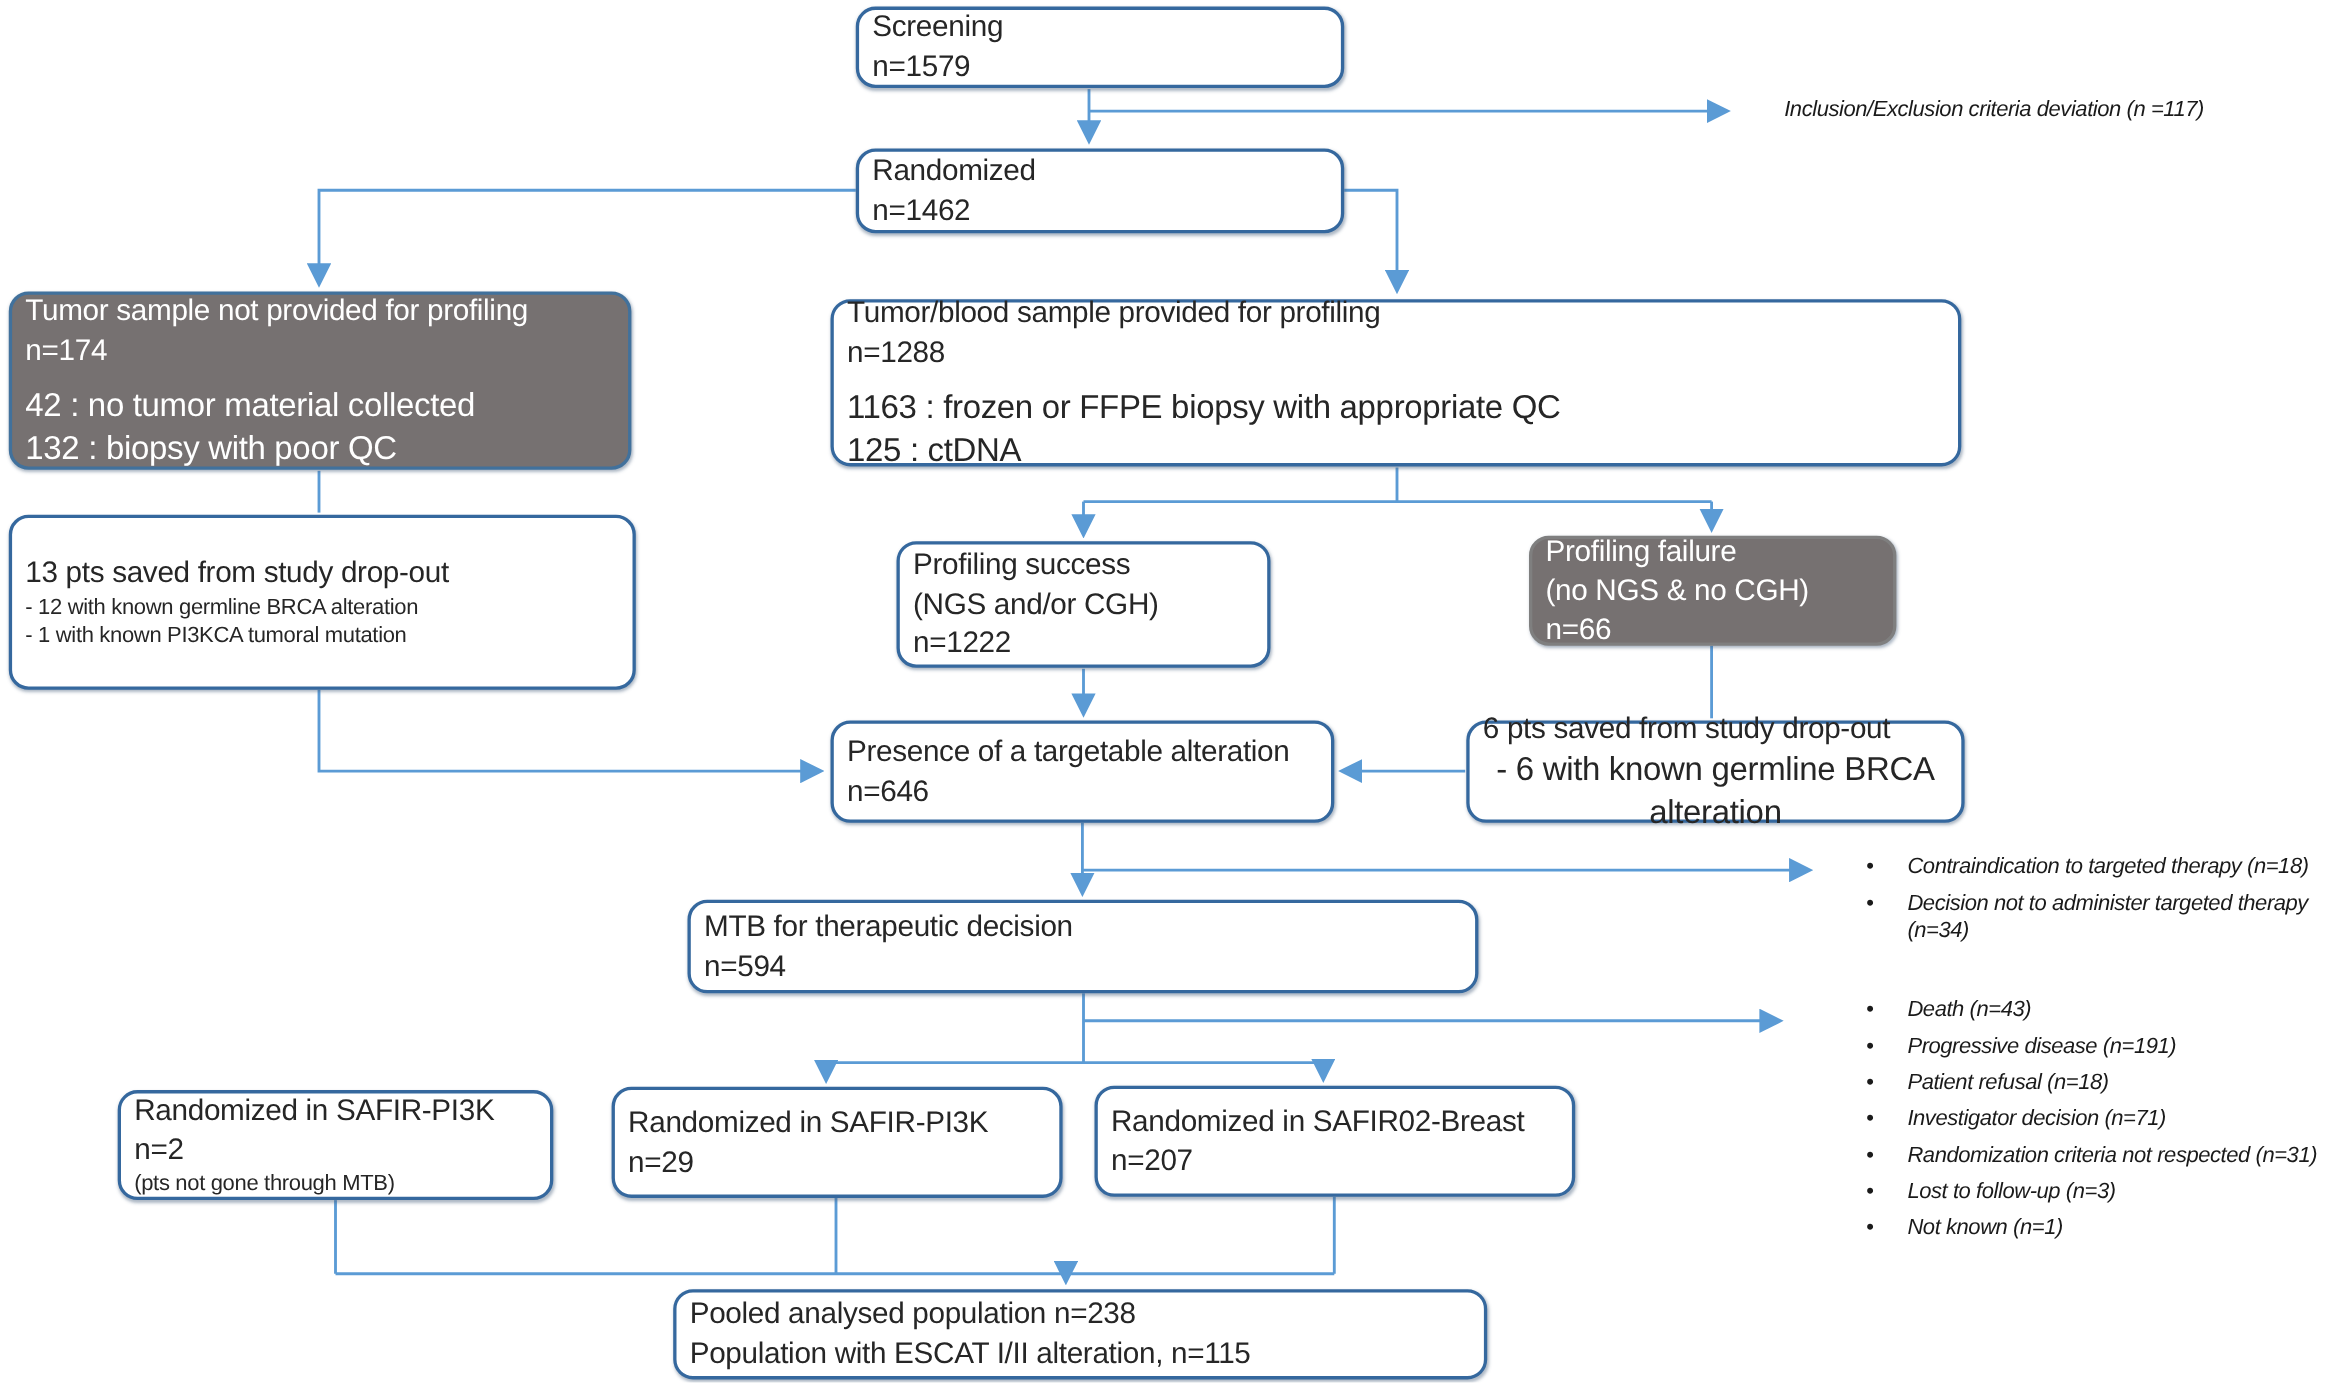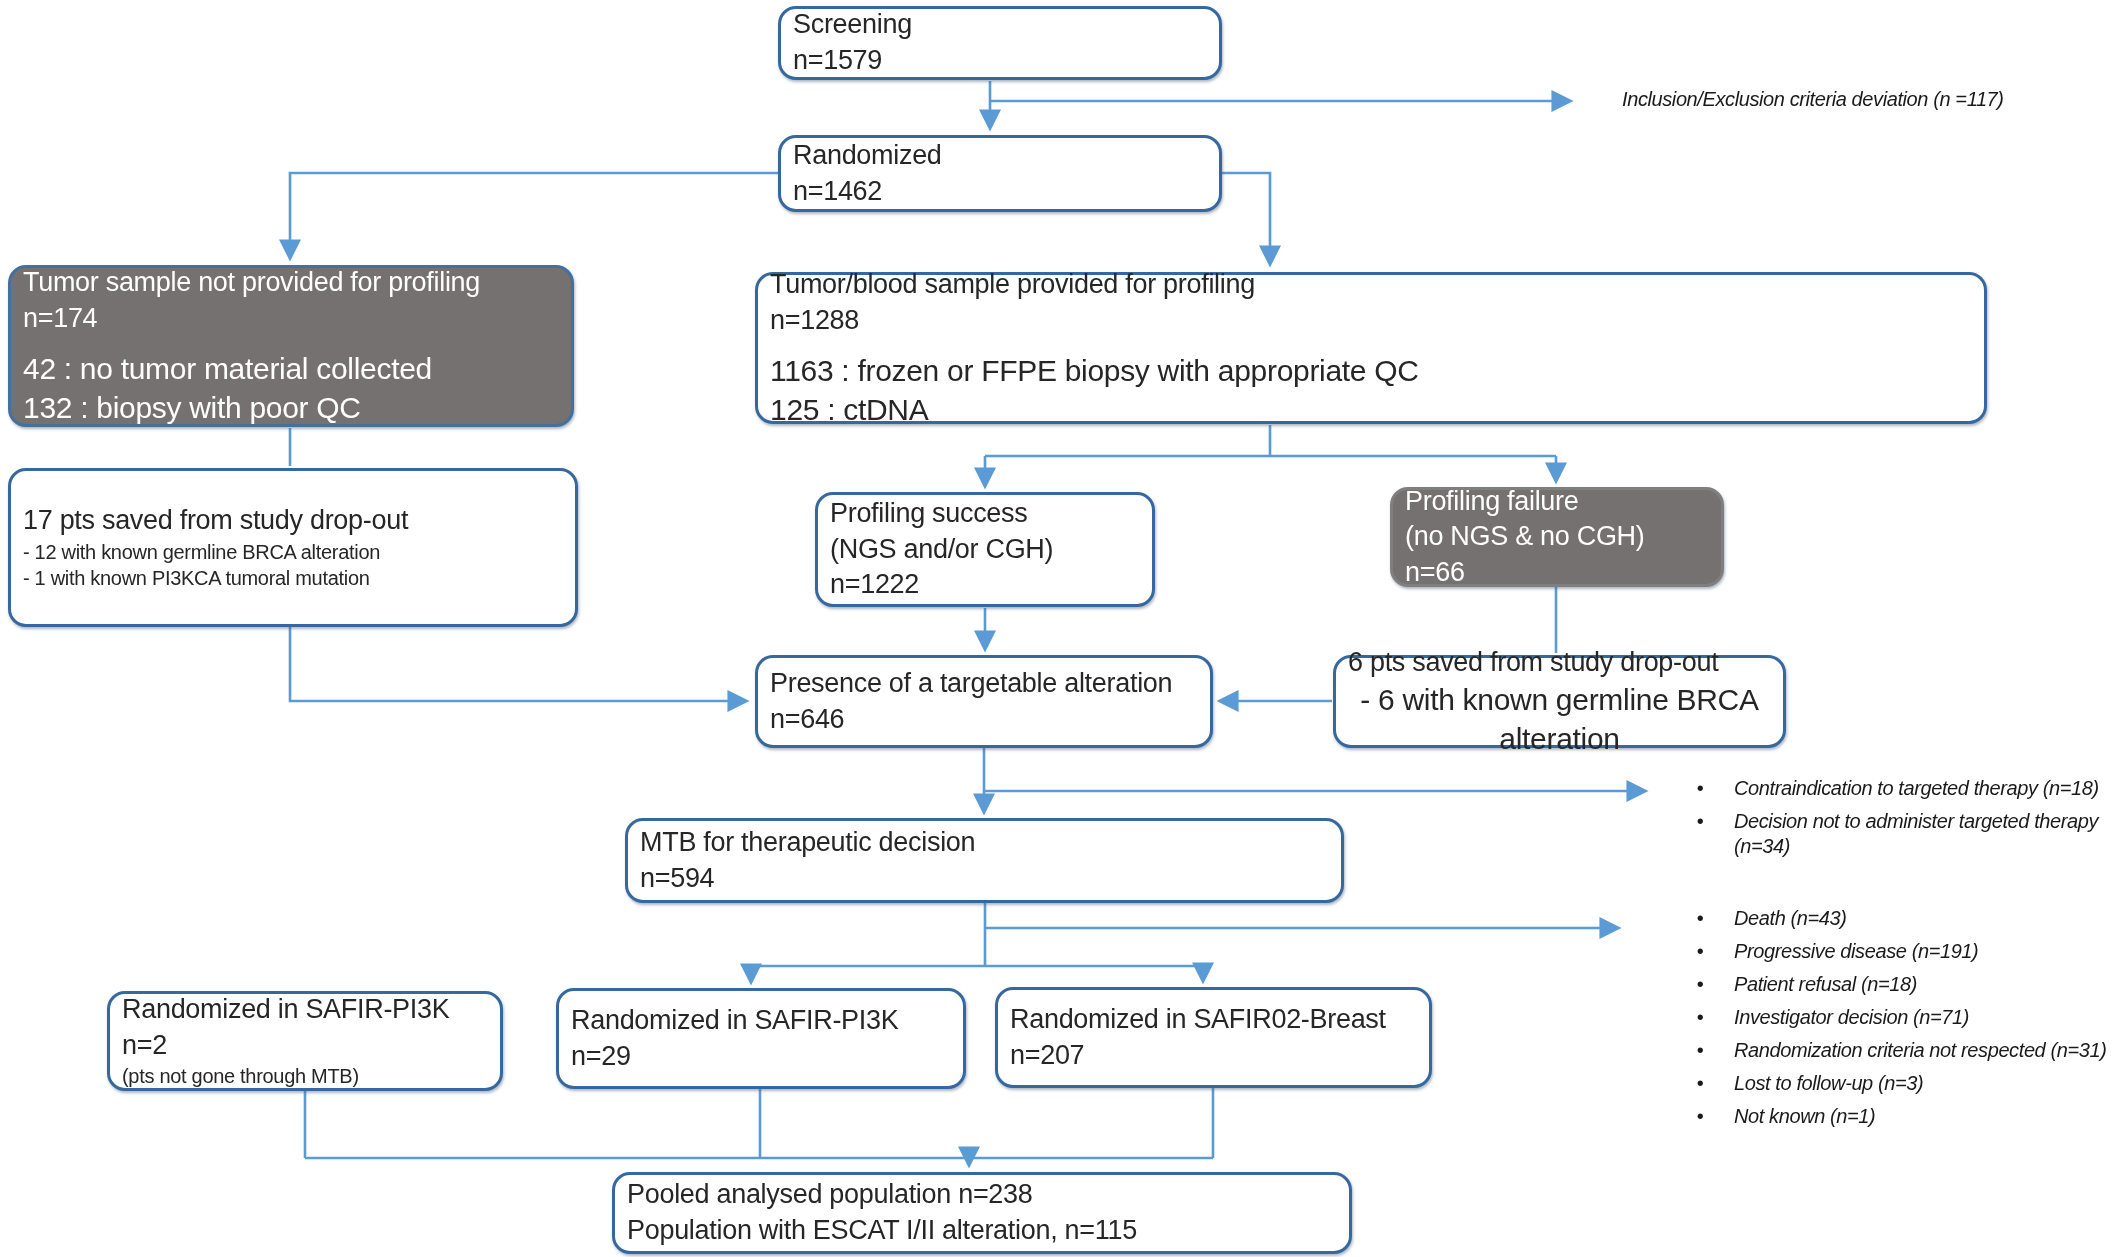--- a/index.html
+++ b/index.html
@@ -82,29 +82,29 @@
     <div class="t1">n=1462</div>
   </div>
 
   <div class="box gray" style="left:8px;top:265px;width:566px;height:162px;">
     <div class="t1">Tumor sample not provided for profiling</div>
     <div class="t1">n=174</div>
     <div class="t2 gap">42 : no tumor material collected</div>
     <div class="t2">132 : biopsy with poor QC</div>
   </div>
 
-  <div class="box" style="left:755px;top:272px;width:1232px;height:152px;">
+  <div class="box" style="left:755px;top:272px;width:1028px;height:152px;">
     <div class="t1">Tumor/blood sample provided for profiling</div>
     <div class="t1">n=1288</div>
     <div class="t2 gap">1163 : frozen or FFPE biopsy with appropriate QC</div>
     <div class="t2">125 : ctDNA</div>
   </div>
 
   <div class="box" style="left:8px;top:468px;width:570px;height:159px;">
-    <div class="t1">17 pts saved from study drop-out</div>
+    <div class="t1">13 pts saved from study drop-out</div>
     <div class="note">- 12 with known germline BRCA alteration</div>
     <div class="note">- 1 with known PI3KCA tumoral mutation</div>
   </div>
 
   <div class="box" style="left:815px;top:492px;width:340px;height:115px;">
     <div class="t1">Profiling success</div>
     <div class="t1">(NGS and/or CGH)</div>
     <div class="t1">n=1222</div>
   </div>
 

